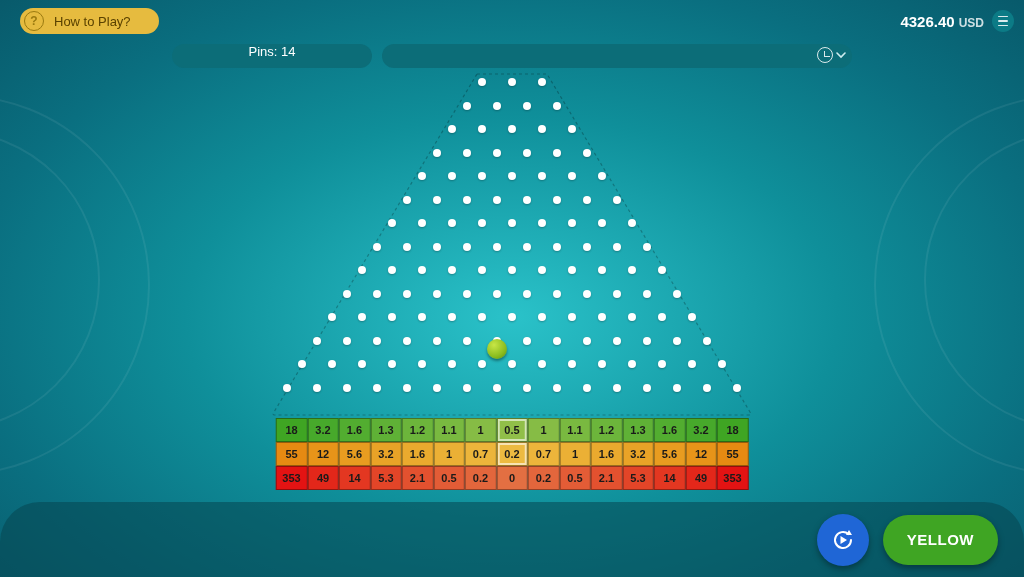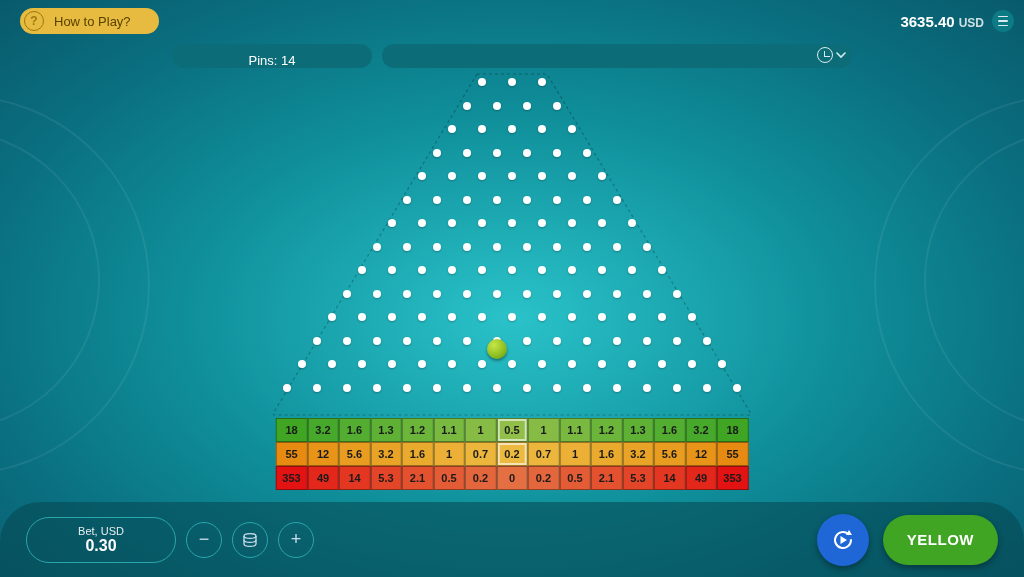--- a/index.html
+++ b/index.html
@@ -29,21 +29,21 @@
 .htp-label { font-size:13px; font-weight:500; }
 
 .top-right { margin-left:auto; display:flex; align-items:center; gap:8px;}
 .balance { font-size:15px; font-weight:700; display:flex; align-items:baseline; gap:4px;}
 .balance .cur { font-size:12px; font-weight:600; opacity:0.8;}
 .menu-btn { width:22px; height:22px; border-radius:50%; background:#0c7b86; display:flex; flex-direction:column; justify-content:center; align-items:center; gap:3px; cursor:pointer;}
 .menu-btn div { width:10px; height:1.5px; background:rgba(255,255,255,0.85); border-radius:1px;}
 
 
 .sub-bar { position:absolute; top:44px; left:0; right:0; display:flex; justify-content:center; gap:10px;}
-.pins-pill { background:#0c6d78; border-radius:13px; height:24px; width:200px; display:flex; align-items:flex-end; justify-content:center; font-size:13px;}
+.pins-pill { background:#0c6d78; border-radius:13px; height:24px; width:200px; display:flex; align-items:flex-start; justify-content:center; font-size:13px;}
 .history-pill { background:#0c6d78; border-radius:13px; height:24px; width:470px; position:relative;}
 .history-toggle { position:absolute; right:6px; top:3px; display:flex; align-items:center; gap:3px; cursor:pointer;}
 .history-toggle .ic { width:16px; height:16px; border:1.5px solid rgba(255,255,255,0.85); border-radius:50%; position:relative;}
 .history-toggle .ic::after { content:""; position:absolute; width:5px; height:5px; border-left:1.5px solid rgba(255,255,255,0.85); border-bottom:1.5px solid rgba(255,255,255,0.85); left:6px; top:3px;}
 
 
 .board-wrap { position:absolute; top:72px; left:50%; transform:translateX(-50%); width:490px; }
 .board-outline { position:relative; width:490px; height:345px; }
 .board-outline svg.tri { position:absolute; inset:0; }
 .pins { position:absolute; inset:0; }
@@ -81,21 +81,21 @@
 <div class="side-circle sc-r1"></div>
 <div class="side-circle sc-r2"></div>
 
 <div class="top-bar">
   <div class="how-to-play">
     <span class="htp-q">?</span>
     <span class="htp-label">How to Play?</span>
   </div>
   <div class="top-right">
     <div class="balance">
-      <span>3635.40</span>
+      <span>4326.40</span>
       <span class="cur">USD</span>
     </div>
     <div class="menu-btn">
       <div></div>
         <div></div>
         <div></div>
     </div>
   </div>
 </div>
 
@@ -305,35 +305,20 @@
       <div class="cell" style="background: rgb(227, 92, 54);">0.5</div>
       <div class="cell" style="background: rgb(227, 81, 47);">2.1</div>
       <div class="cell" style="background: rgb(227, 69, 40);">5.3</div>
       <div class="cell" style="background: rgb(227, 55, 33);">14</div>
       <div class="cell" style="background: rgb(227, 39, 26);">49</div>
       <div class="cell" style="background: rgb(227, 19, 19);">353</div>
     </div>
   </div>
 
 <div class="bottom-panel">
-  <div class="bet-block">
-    <div class="bet-pill">
-      <span class="lbl">Bet, USD</span>
-      <span class="val">0.30</span>
-    </div>
-    <button class="circ-btn">−</button>
-    <button class="circ-btn coins-ic">
-      <svg width="18" height="18" viewBox="0 0 18 18">
-        <ellipse cx="9" cy="5" rx="6" ry="2.4" fill="none" stroke="#cde" stroke-width="1.3"></ellipse>
-        <path d="M3 5 V9 a6 2.4 0 0 0 12 0 V5" fill="none" stroke="#cde" stroke-width="1.3"></path>
-        <path d="M3 9 V13 a6 2.4 0 0 0 12 0 V9" fill="none" stroke="#cde" stroke-width="1.3"></path>
-      </svg>
-    </button>
-    <button class="circ-btn">+</button>
-  </div>
   <div class="spacer"></div>
   <div class="play-btn">
     <svg width="28" height="28" viewBox="0 0 28 28">
       <path d="M22 14 a8 8 0 1 1 -2.6 -5.9" fill="none" stroke="#fff" stroke-width="2" stroke-linecap="round"></path>
       <path d="M20 4 L23 9 L17 9 Z" fill="#fff"></path>
       <path d="M11.5 10 L18 14 L11.5 18 Z" fill="#fff"></path>
     </svg>
   </div>
   <button class="color-btn green">YELLOW</button>
 </div>

